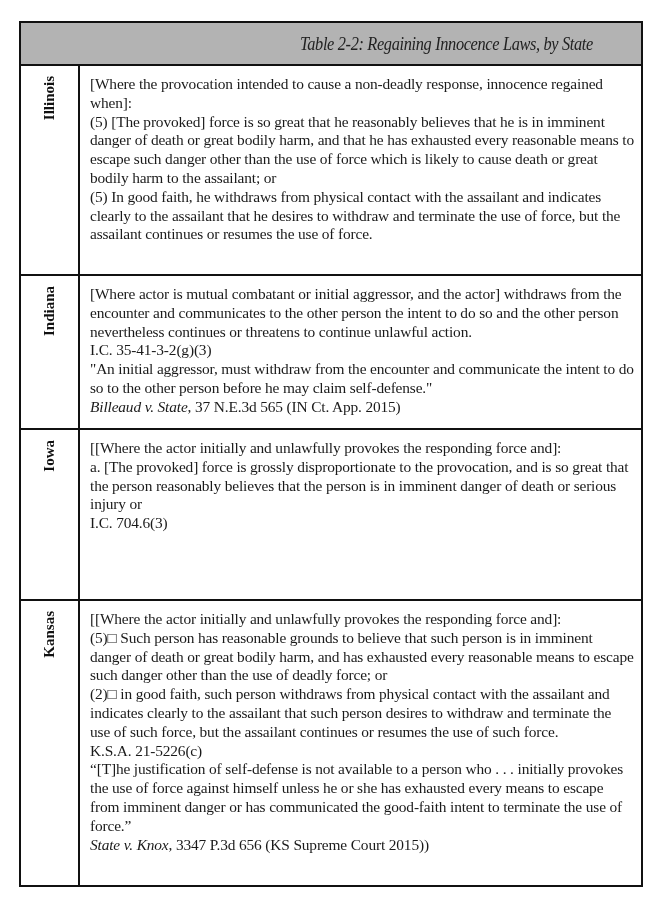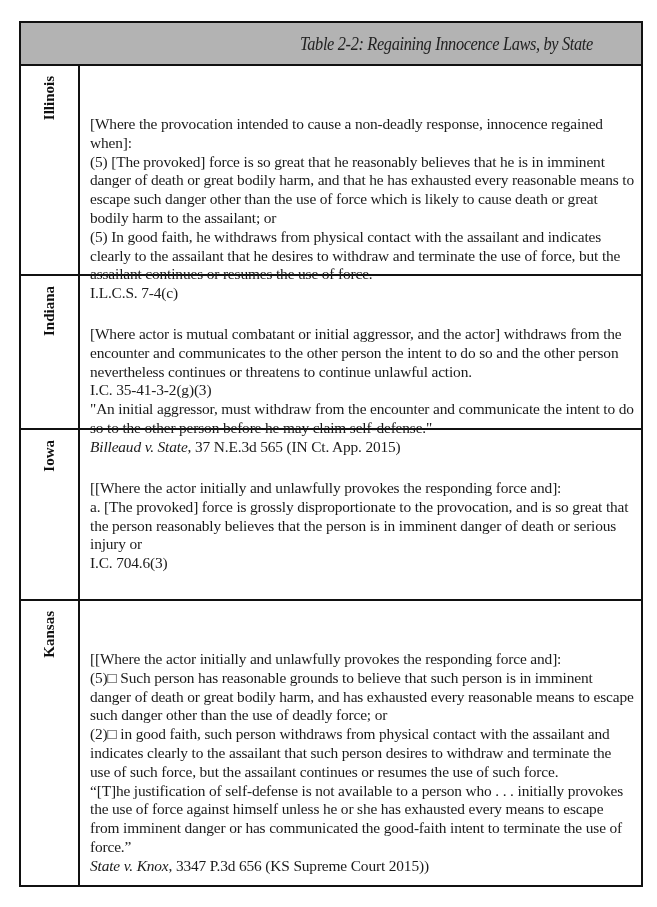--- a/index.html
+++ b/index.html
@@ -28,21 +28,20 @@
       display: flex; justify-content: center;
     }
     .state-wrap .v {
       writing-mode: vertical-rl; transform: rotate(180deg);
       font-weight: bold; font-size: 15px; color: #111; margin-top: 10px;
       font-family: "Liberation Serif", "DejaVu Serif", serif; white-space: nowrap;
     }
     .law-cell {
       flex: 1; padding: 9px 6px 8px 10px; font-size: 15.4px; line-height: 18.8px;
       letter-spacing: -0.15px;
-      margin-top: 40px;
     }
     .law-cell p { margin: 0; }
     .case-name { font-style: italic; }
     .r-illinois { height: 210px; }
     .r-indiana  { height: 154px; }
     .r-iowa     { height: 171px; }
     .r-kansas   { height: 284px; }
   </style>
 </head>
 <body>
@@ -55,21 +54,20 @@
   <div class="row r-illinois">
     <div class="state-cell">
       <div class="state-wrap">
           <span class="v">Illinois</span>
         </div>
     </div>
     <div class="law-cell">
       <p>[Where the provocation intended to cause a non-deadly response, innocence regained when]:</p>
       <p>(5) [The provoked] force is so great that he reasonably believes that he is in imminent danger of death or great bodily harm, and that he has exhausted every reasonable means to escape such danger other than the use of force which is likely to cause death or great bodily harm to the assailant; or</p>
       <p>(5) In good faith, he withdraws from physical contact with the assailant and indicates clearly to the assailant that he desires to withdraw and terminate the use of force, but the assailant continues or resumes the use of force.</p>
-      <p>I.L.C.S. 7-4(c)</p>
     </div>
   </div>
 
   <div class="row r-indiana">
     <div class="state-cell">
       <div class="state-wrap">
           <span class="v">Indiana</span>
         </div>
     </div>
     <div class="law-cell">
@@ -96,17 +94,18 @@
   <div class="row r-kansas">
     <div class="state-cell">
       <div class="state-wrap">
           <span class="v">Kansas</span>
         </div>
     </div>
     <div class="law-cell">
       <p>[[Where the actor initially and unlawfully provokes the responding force and]:</p>
       <p>(5)□  Such person has reasonable grounds to believe that such person is in imminent danger of death or great bodily harm, and has exhausted every reasonable means to escape such danger other than the use of deadly force; or</p>
       <p>(2)□  in good faith, such person withdraws from physical contact with the assailant and indicates clearly to the assailant that such person desires to withdraw and terminate the use of such force, but the assailant continues or resumes the use of such force.</p>
+      <p>K.S.A. 21-5226(c)</p>
       <p>“[T]he justification of self-defense is not available to a person who . . . initially provokes the use of force against himself unless he or she has exhausted every means to escape from imminent danger or has communicated the good-faith intent to terminate the use of force.”</p>
       <p><span class="case-name">State v. Knox</span><span>, 3347 P.3d 656 (KS Supreme Court 2015))</span></p>
     </div>
   </div>
 </div>
 
 </body></html>

